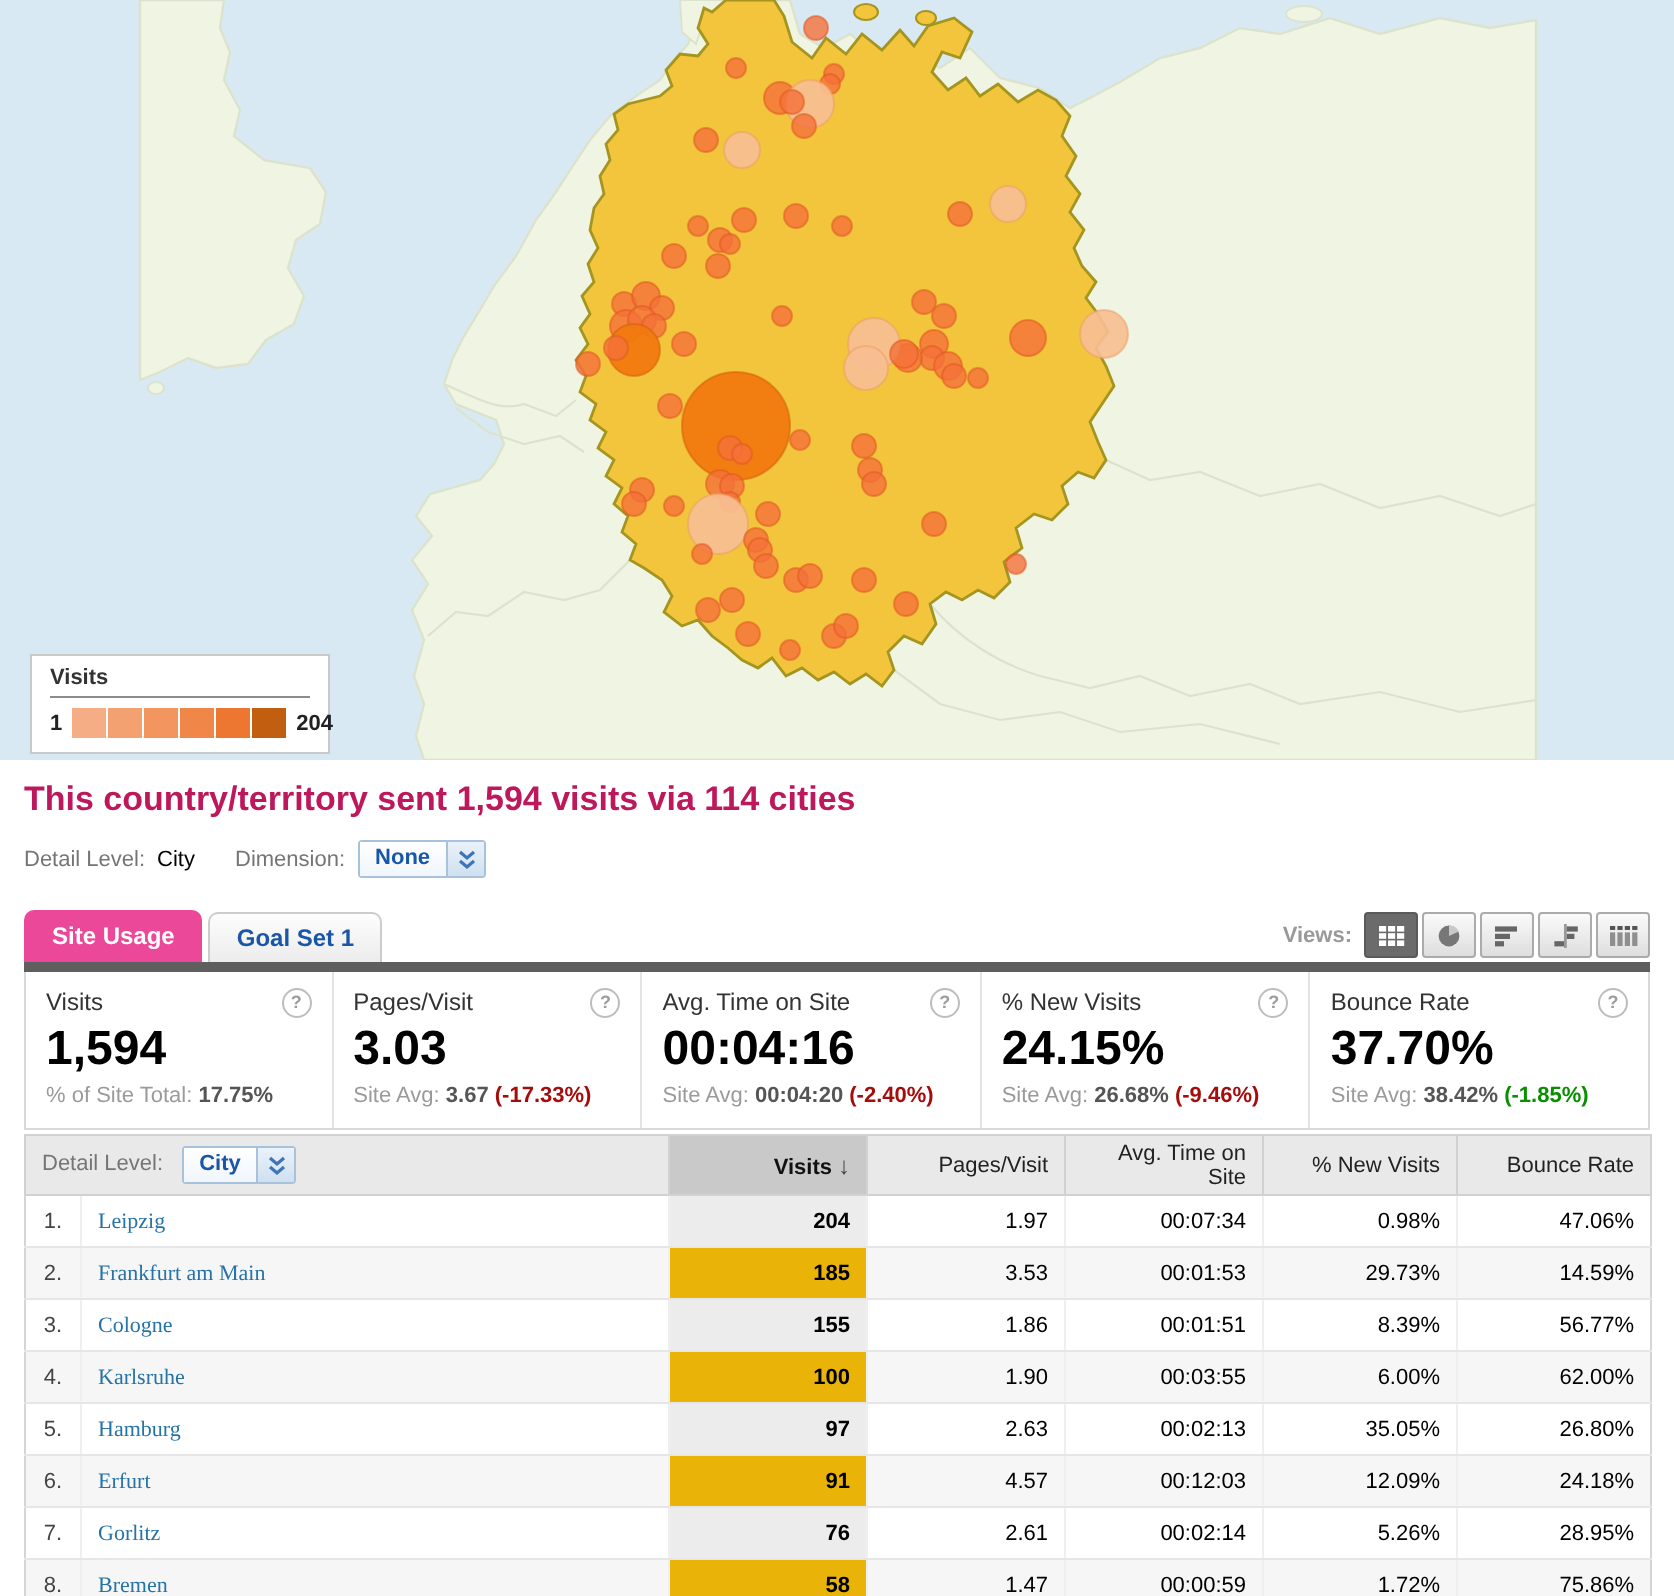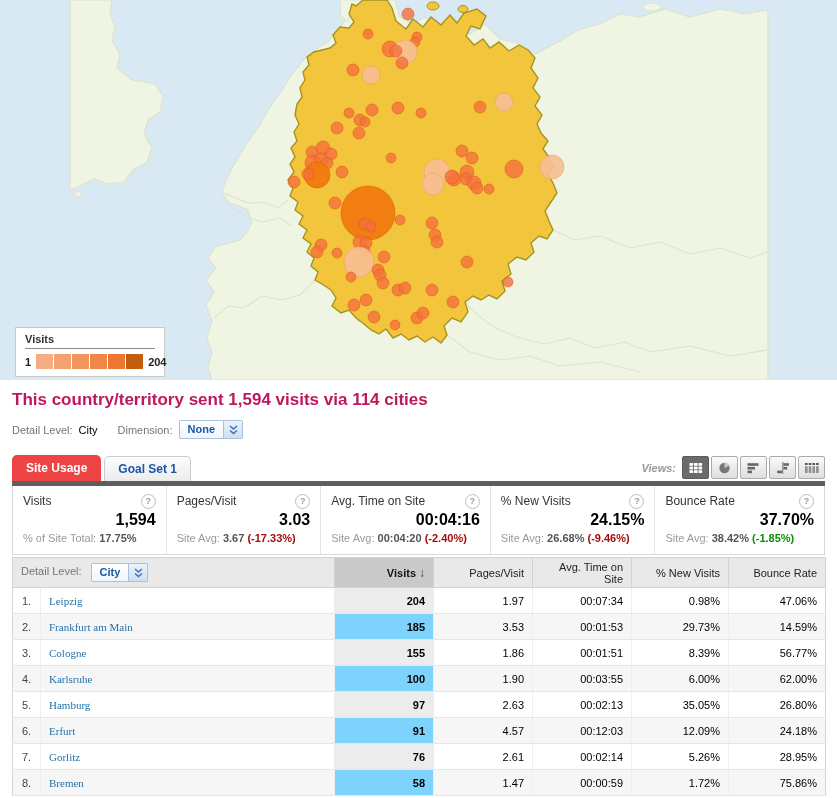--- a/index.html
+++ b/index.html
@@ -22,55 +22,55 @@
   .ctl-value{color:#000;margin-right:14px;}
   .dd{display:inline-flex;align-items:stretch;border:1px solid #A9C2DC;border-radius:2px;
       background:#404040;font-weight:bold;color:#1A56A8;font-size:11px;cursor:pointer;}
   .dd-val{padding:2px 8px 3px;background:linear-gradient(#FFFFFF,#F0F6FC);}
   .dd-arrow{width:18px;background:linear-gradient(#EAF2FA,#CFE0F0);border-left:1px solid #A9C2DC;
       display:flex;align-items:center;justify-content:center;}
   
   .tabbar{margin:16px 12px 0;display:flex;}
   .tab{align-self:flex-end;font-size:12px;font-weight:bold;padding:6px 14px 6px;
        border-radius:5px 5px 0 0;cursor:pointer;}
-  .tab.active{background:#ef4444;color:#fff;}
+  .tab.active{background:#ec4899;color:#fff;}
   .tab.inactive{background:linear-gradient(#FDFDFD,#ECECEC);color:#1A56A8;
        border:1px solid #CCC;border-bottom:none;margin-left:3px;padding:5px 13px;}
-  .views{margin-left:auto;align-self:center;display:flex;align-items:center;gap:2px;margin-bottom:1px;font-style:italic;}
+  .views{margin-left:auto;align-self:center;display:flex;align-items:center;gap:2px;margin-bottom:1px;}
   .views-label{font-size:11px;font-weight:bold;color:#999;margin-right:4px;}
   .vbtn{width:25px;height:21px;border:1px solid #ABABAB;border-radius:2px;
        background:linear-gradient(#FAFAFA,#DEDEDE);display:flex;align-items:center;justify-content:center;cursor:pointer;}
   .vbtn.active{background:#6B6B6B;border-color:#5A5A5A;}
   .darkbar{height:5px;background:#5E5E5E;margin:0 12px;}
   
   .metrics{margin:0 12px;display:flex;border:1px solid #D9D9D9;border-top:none;box-sizing:border-box;background:#fff;}
   .metric{padding:8px 10px 10px;box-sizing:border-box;}
   .metric + .metric{border-left:1px solid #E4E4E4;}
   .m-head{display:flex;justify-content:space-between;align-items:flex-start;font-size:12px;color:#333;}
   .m-help{width:13px;height:13px;border:1px solid #BDBDBD;border-radius:50%;color:#9C9C9C;
       font-size:9px;line-height:13px;text-align:center;font-weight:bold;flex:none;cursor:pointer;}
-  .m-value{font-size:16px;font-weight:bold;margin:2px 0 3px;color:#000;text-align:right;}
+  .m-value{font-size:24px;font-weight:bold;margin:2px 0 3px;color:#000;}
   .m-sub{font-size:11px;color:#9A9A9A;white-space:nowrap;}
   .m-sub b{color:#555;}
   
   table.data{margin:2px 12px 0;border-collapse:collapse;table-layout:fixed;width:813px;
       font-size:11px;border:1px solid #D5D5D5;}
   th{background:#E9E9E9;border:1px solid #D2D2D2;height:29px;font-weight:normal;
       text-align:right;padding:0 8px;color:#222;}
   th.detail{ text-align:left;padding-left:8px;}
   th.visits-h{background:#C9C9C9;font-weight:bold;color:#111;}
   .sort-arrow{font-weight:bold;color:#444;margin-left:3px;font-size:12px;}
   td{height:25px;border-bottom:1px solid #E6E6E6;border-left:1px solid #EFEFEF;padding:0 8px;}
   td.rank{text-align:center;color:#444;border-left:none;}
   td.city{font-family:Liberation Serif, serif;}
   td.city a{color:#2573A7;text-decoration:none;}
   td.num{text-align:right;}
   td.visits{font-weight:bold;text-align:right;background:#ECECEC;}
   tr.striped td{background:#F6F6F6;}
-  tr.striped td.visits{background:#7dd3fc;}
+  tr.striped td.visits{background:#eab308;}
   .th-detail-label{color:#757575;margin-right:6px;}
 </style>
 </head>
 <body>
 
 <div class="map-wrap">
   <svg width="837" height="380" viewBox="0 0 837 380">
     <rect x="0" y="0" width="837" height="380" fill="#D9E9F4"></rect>
 
     <path fill="#F0F5E3" stroke="#DCE3CC" stroke-width="1.2" d="M70,0 L112,0 110,14 115,26 112,40 120,55 117,68 132,80 155,84 163,96 160,112 148,120 144,134 152,148 147,162 133,170 124,182 108,184 94,179 80,186 70,190 Z"></path>

